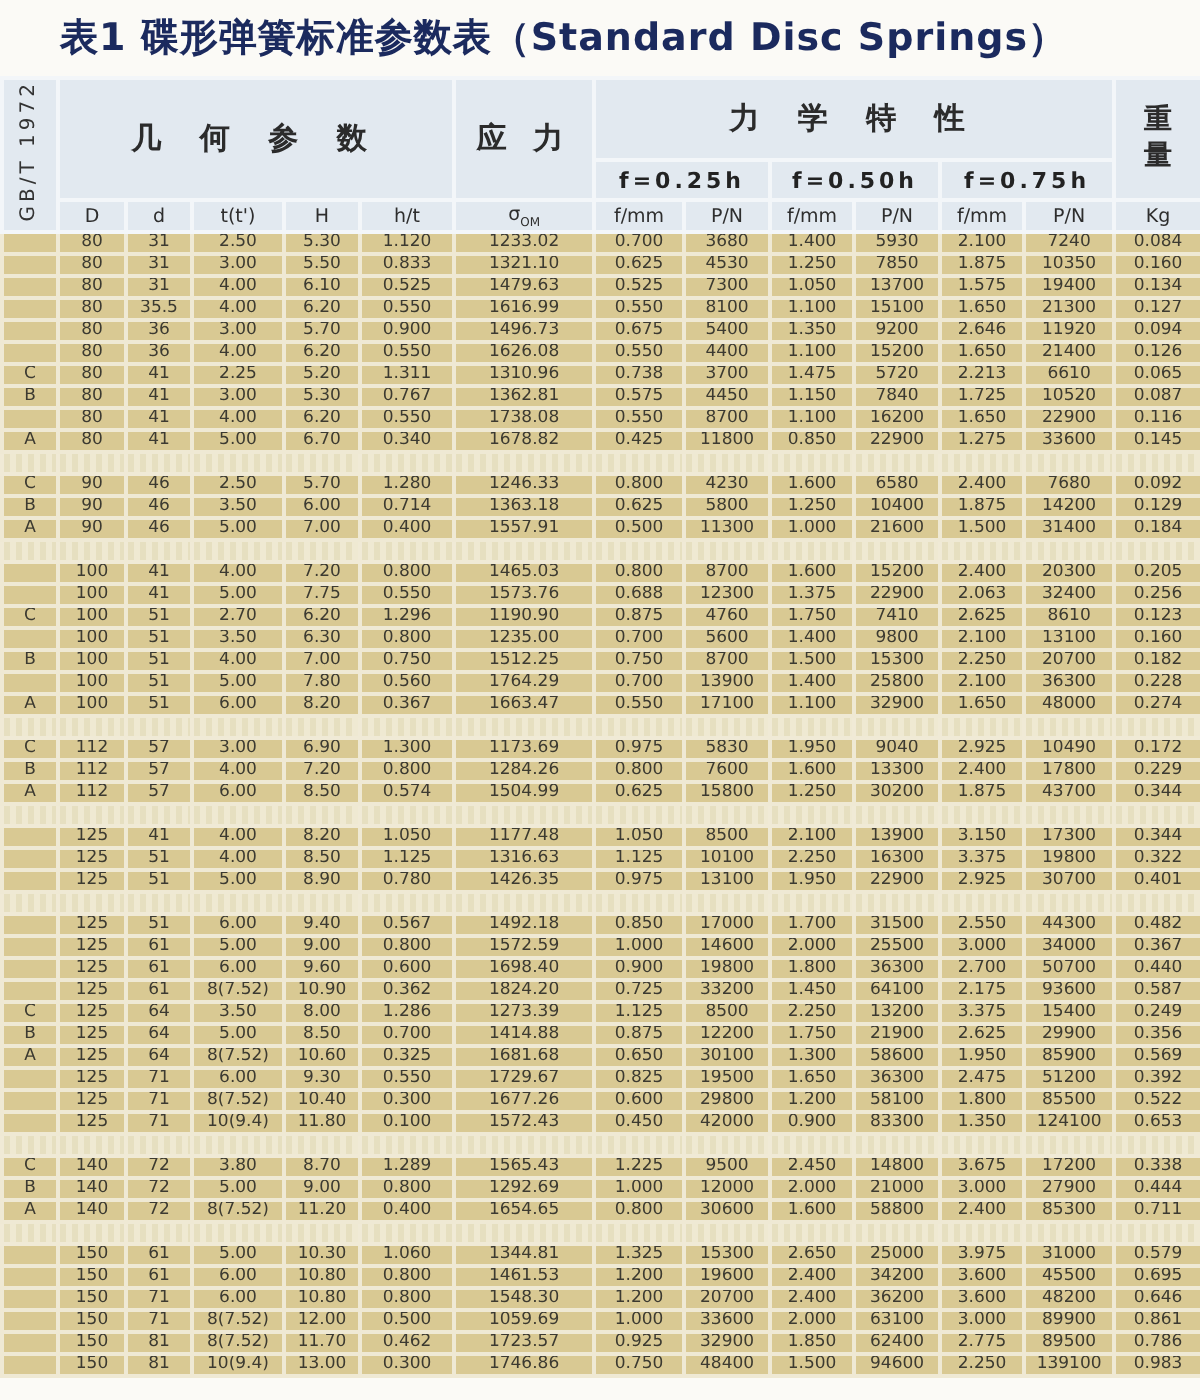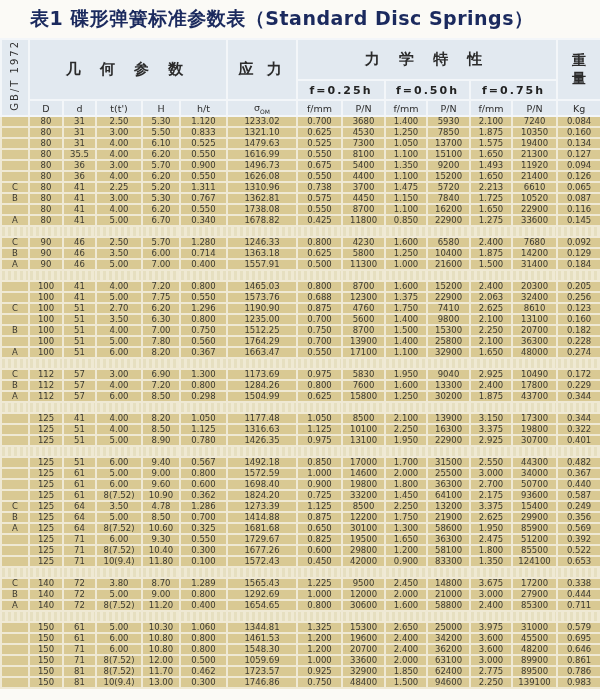--- a/index.html
+++ b/index.html
@@ -197,21 +197,21 @@
           <td class="">80</td>
           <td class="">36</td>
           <td class="">3.00</td>
           <td class="">5.70</td>
           <td class="">0.900</td>
           <td class="">1496.73</td>
           <td class="">0.675</td>
           <td class="">5400</td>
           <td class="">1.350</td>
           <td class="">9200</td>
-          <td class="">1.493</td>
+          <td class="">2.646</td>
           <td class="">11920</td>
           <td class="">0.094</td>
         </tr>
         <tr>
           <td class="grade"></td>
           <td class="">80</td>
           <td class="">36</td>
           <td class="">4.00</td>
           <td class="">6.20</td>
           <td class="">0.550</td>
@@ -527,21 +527,21 @@
           <td class="">2.400</td>
           <td class="">17800</td>
           <td class="">0.229</td>
         </tr>
         <tr>
           <td class="grade">A</td>
           <td class="">112</td>
           <td class="">57</td>
           <td class="">6.00</td>
           <td class="">8.50</td>
-          <td class="">0.298</td>
+          <td class="">0.574</td>
           <td class="">1504.99</td>
           <td class="">0.625</td>
           <td class="">15800</td>
           <td class="">1.250</td>
           <td class="">30200</td>
           <td class="">1.875</td>
           <td class="">43700</td>
           <td class="">0.344</td>
         </tr>
         <tr class="gap">
@@ -686,21 +686,21 @@
           <td class="">64100</td>
           <td class="">2.175</td>
           <td class="">93600</td>
           <td class="">0.587</td>
         </tr>
         <tr>
           <td class="grade">C</td>
           <td class="">125</td>
           <td class="">64</td>
           <td class="">3.50</td>
-          <td class="">4.78</td>
+          <td class="">8.00</td>
           <td class="">1.286</td>
           <td class="">1273.39</td>
           <td class="">1.125</td>
           <td class="">8500</td>
           <td class="">2.250</td>
           <td class="">13200</td>
           <td class="">3.375</td>
           <td class="">15400</td>
           <td class="">0.249</td>
         </tr>

